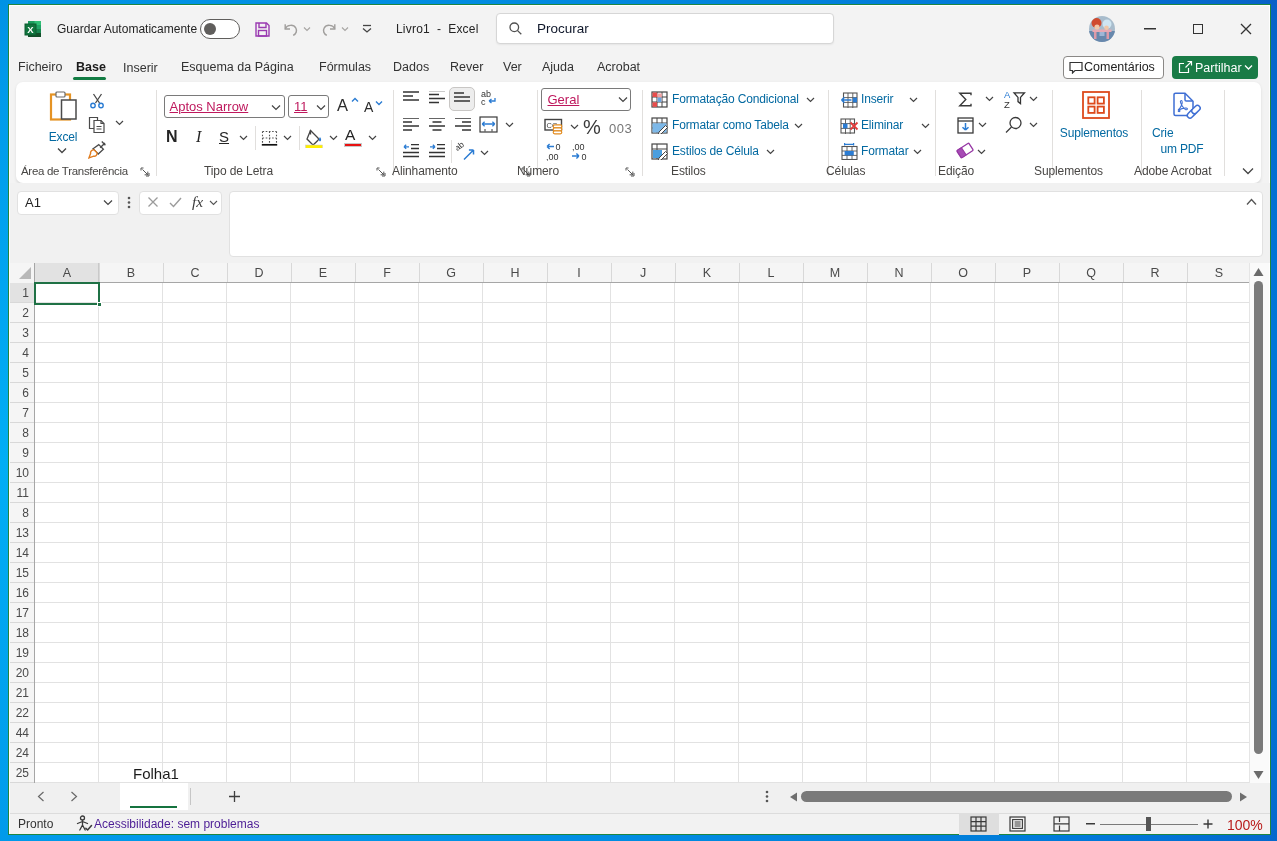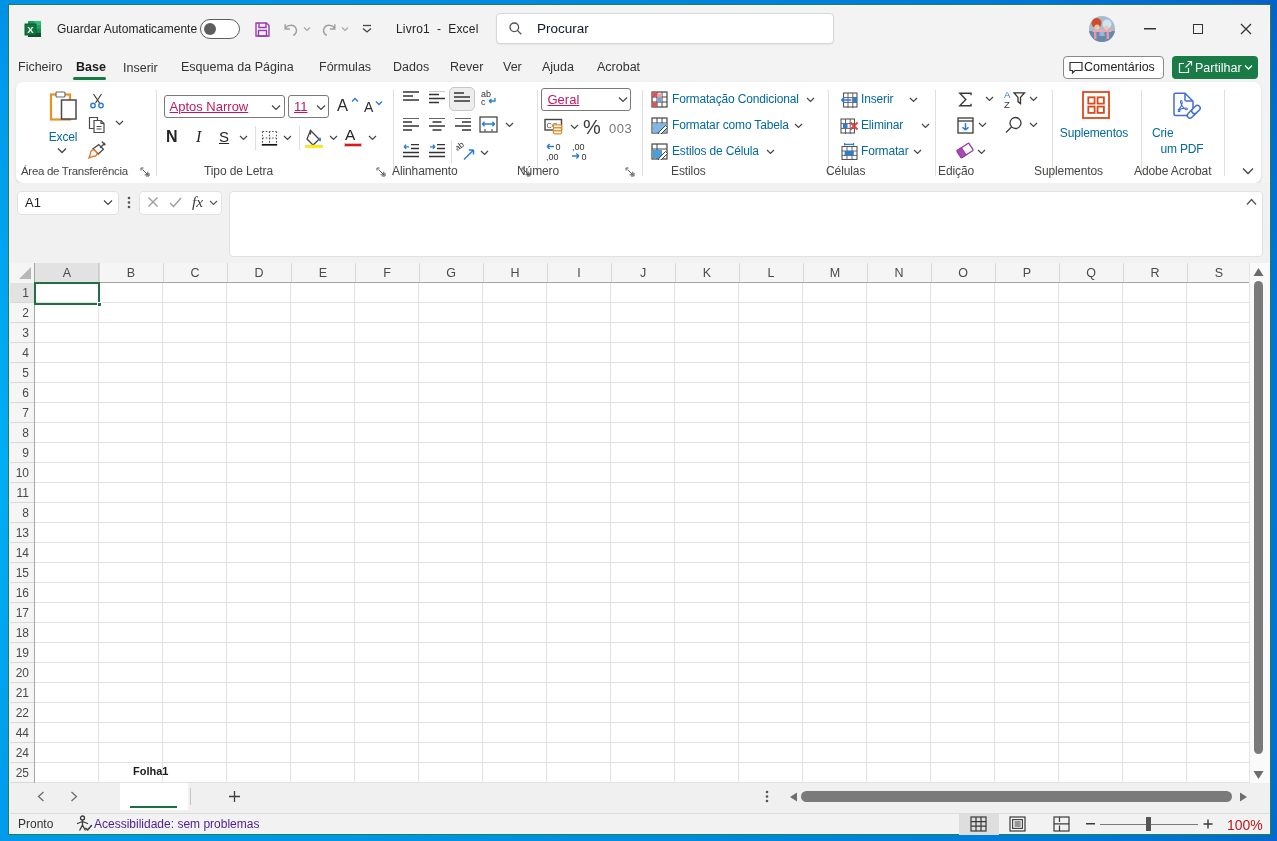--- a/index.html
+++ b/index.html
@@ -582,21 +582,21 @@
   </svg>
 
 <div class="abs tabbar"></div>
 <svg class="abs" style="left:36px;top:791px" width="10" height="11" viewBox="0 0 10 11" fill="none" stroke="#686868" stroke-width="1.2">
     <path d="M7.5 1 L2.5 5.5 L7.5 10"></path>
   </svg>
 <svg class="abs" style="left:69px;top:791px" width="10" height="11" viewBox="0 0 10 11" fill="none" stroke="#686868" stroke-width="1.2">
     <path d="M2.5 1 L7.5 5.5 L2.5 10"></path>
   </svg>
 <div class="abs sheettab"></div>
-<div class="abs" style="left:133px;top:765px;font-size:11px;font-weight:bold;color:#1b1b1b">Folha1</div>
+<div class="abs" style="left:133px;top:765px;font-size:15px;font-weight:normal;color:#1b1b1b">Folha1</div>
 <div class="abs tabgreen"></div>
 <div class="abs" style="left:190px;top:788px;width:1px;height:17px;background:#c6c6c6"></div>
 <svg class="abs" style="left:228px;top:790px" width="13" height="13" viewBox="0 0 13 13" stroke="#3f3f3f" stroke-width="1.3">
     <path d="M6.5 1 V12 M1 6.5 H12"></path>
   </svg>
 <svg class="abs" style="left:765px;top:790px" width="4" height="13" viewBox="0 0 4 13">
     <circle cx="2" cy="2" r="1.3" fill="#555"></circle>
     <circle cx="2" cy="6.5" r="1.3" fill="#555"></circle>
     <circle cx="2" cy="11" r="1.3" fill="#555"></circle>
   </svg>

